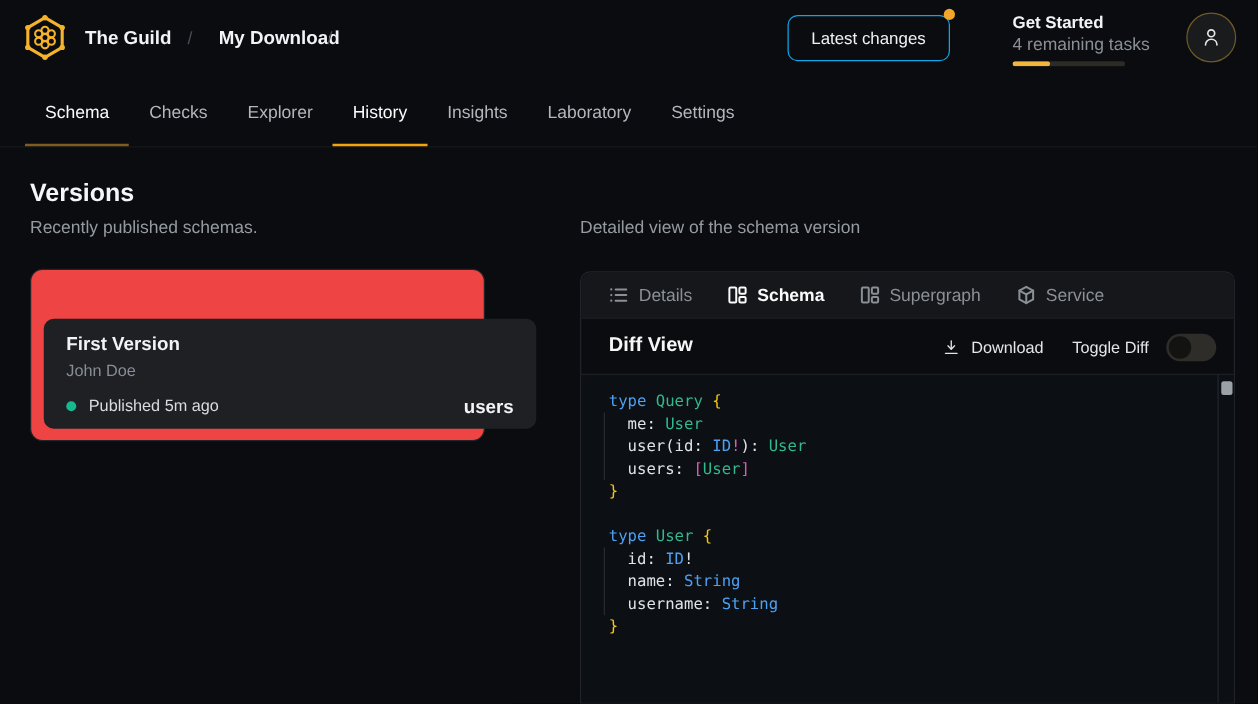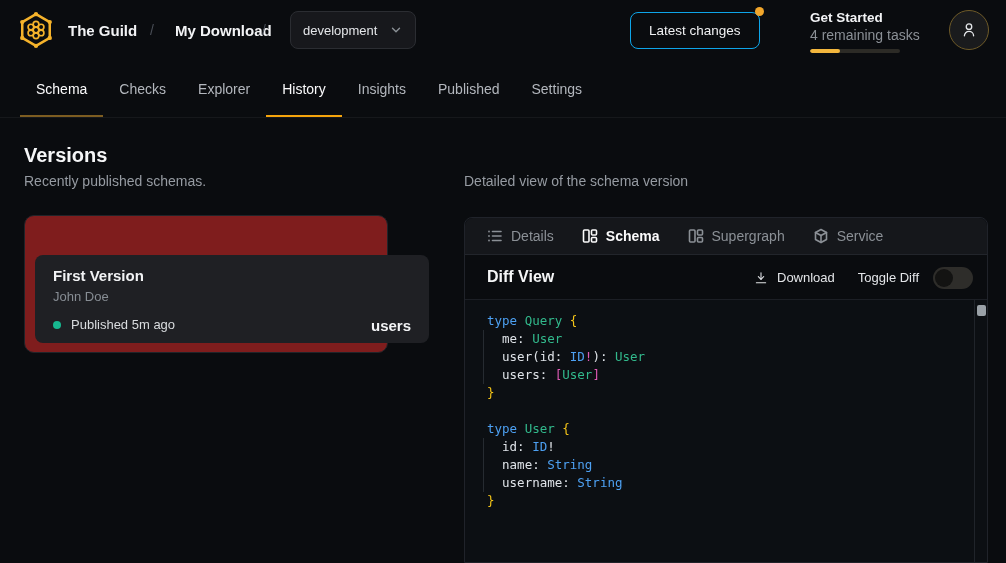--- a/index.html
+++ b/index.html
@@ -36,21 +36,21 @@
   .nav-tab.section{ color:#fbfbfc; }
   .nav-tab.active{ color:#fbfbfc; }
   .nav-tab .ul{ position:absolute; left:0; right:0; bottom:0; height:2px; }
   .nav-tab.section .ul{ background:#7d5d21; }
   .nav-tab.active .ul{ background:#f5a40c; }
   .cdn-link{ position:absolute; right:18px; top:0; height:57px; display:flex; align-items:center; gap:8px; color:#f0a43c; font-size:13.5px; cursor:pointer; }
 
   
   .versions-title{ position:absolute; left:24px; top:144px; font-size:20px; font-weight:700; color:#f5f6f7; }
   .versions-sub{ position:absolute; left:24px; top:173px; font-size:14px; color:#969ba2; }
-  .versions-card{ position:absolute; left:24px; top:215px; width:364px; height:138px; background:#7f1d1d; border:1px solid #212429; border-radius:10px; }
+  .versions-card{ position:absolute; left:24px; top:215px; width:364px; height:138px; background:#ef4444; border:1px solid #212429; border-radius:10px; }
   .version-item{ position:absolute; left:10px; top:39px; width:394px; height:88px; background:#1f2024; border-radius:8px; cursor:pointer; }
   .vi-name{ position:absolute; left:18px; top:12px; font-size:15px; font-weight:700; color:#f2f3f5; }
   .vi-author{ position:absolute; left:18px; top:34px; font-size:13px; color:#878d94; }
   .vi-status{ position:absolute; left:18px; top:62px; display:flex; align-items:center; gap:10px; font-size:13px; color:#d9dcdf; }
   .vi-dot{ width:8px; height:8px; border-radius:50%; background:#17b890; }
   .vi-service{ position:absolute; right:18px; top:62px; font-size:15px; font-weight:700; color:#f2f3f5; }
 
   
   .detail-title{ position:absolute; left:464px; top:146px; font-size:17px; font-weight:700; color:#f5f6f7; }
   .detail-sub{ position:absolute; left:464px; top:173px; font-size:14px; color:#969ba2; }
@@ -109,26 +109,20 @@
         <circle cx="24" cy="31" r="3.4" stroke-width="2"></circle>
         <circle cx="17.9" cy="27.5" r="3.4" stroke-width="2"></circle>
         <circle cx="17.9" cy="20.5" r="3.4" stroke-width="2"></circle>
       </svg>
     </div>
     <div class="brand">The Guild</div>
     <div class="crumb-sep sep1">/</div>
     <div class="project">My Download</div>
     <div class="crumb-sep sep2">/</div>
 
-    <div class="target-select">
-      <span class="val">development</span>
-      <svg class="icon chev" viewBox="0 0 16 16">
-          <path d="M4 6l4 4 4-4"></path>
-        </svg>
-    </div>
 
     <button class="latest-btn">Latest changes</button>
     <div class="latest-dot"></div>
 
     <div class="get-started">
       <div class="gs-title">Get Started</div>
       <div class="gs-sub">4 remaining tasks</div>
       <div class="gs-bar">
         <div class="gs-fill" id="gs-fill" style="width: 33%;"></div>
       </div>
@@ -155,21 +149,21 @@
           <span>Explorer</span>
         </div>
         <div class="nav-tab active">
           <span>History</span>
           <div class="ul"></div>
         </div>
         <div class="nav-tab ">
           <span>Insights</span>
         </div>
         <div class="nav-tab ">
-          <span>Published</span>
+          <span>Laboratory</span>
         </div>
         <div class="nav-tab ">
           <span>Settings</span>
         </div>
       </div>
   </div>
 
   <div class="versions-title">Versions</div>
   <div class="versions-sub">Recently published schemas.</div>
 

